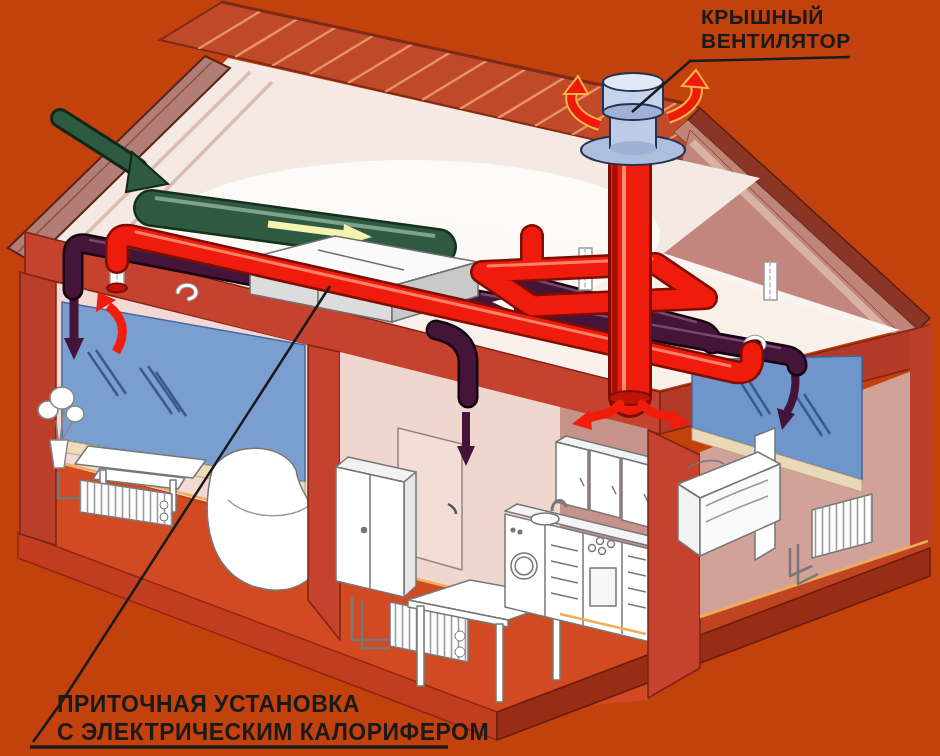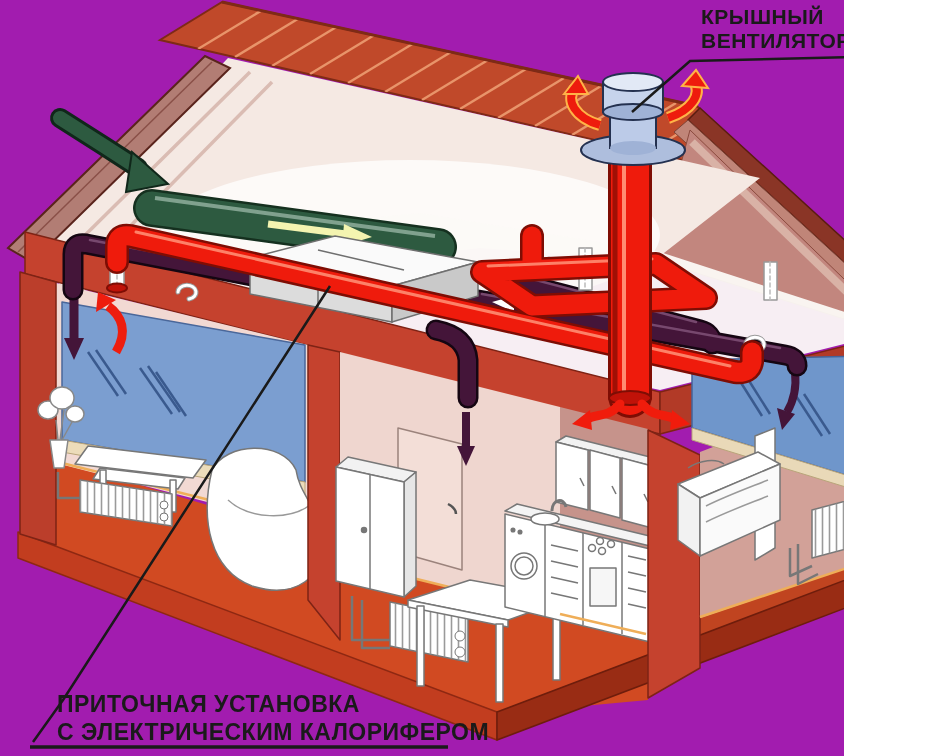--- a/index.html
+++ b/index.html
@@ -1,16 +1,16 @@
 <!DOCTYPE html>
 <html><head>
 <meta charset="utf-8">
 <style>
   html,body{margin:0;padding:0;background:#ffffff;}
-  .stage{width:844px;height:756px;position:relative;background:#a21caf;overflow:hidden;
+  .stage{width:940px;height:756px;position:relative;background:#c2410c;overflow:hidden;
          font-family:"Liberation Sans", sans-serif;text-align:center;}
   svg{display:block;}
   text{font-family:"Liberation Sans", sans-serif;font-weight:700;fill:#1a1a1a;}
   .lbl-top{font-size:21px;letter-spacing:0.5px;}
   .lbl-bot{font-size:23px;letter-spacing:0.5px;}
 </style>
 </head>
 <body>
 
 <div class="stage">

